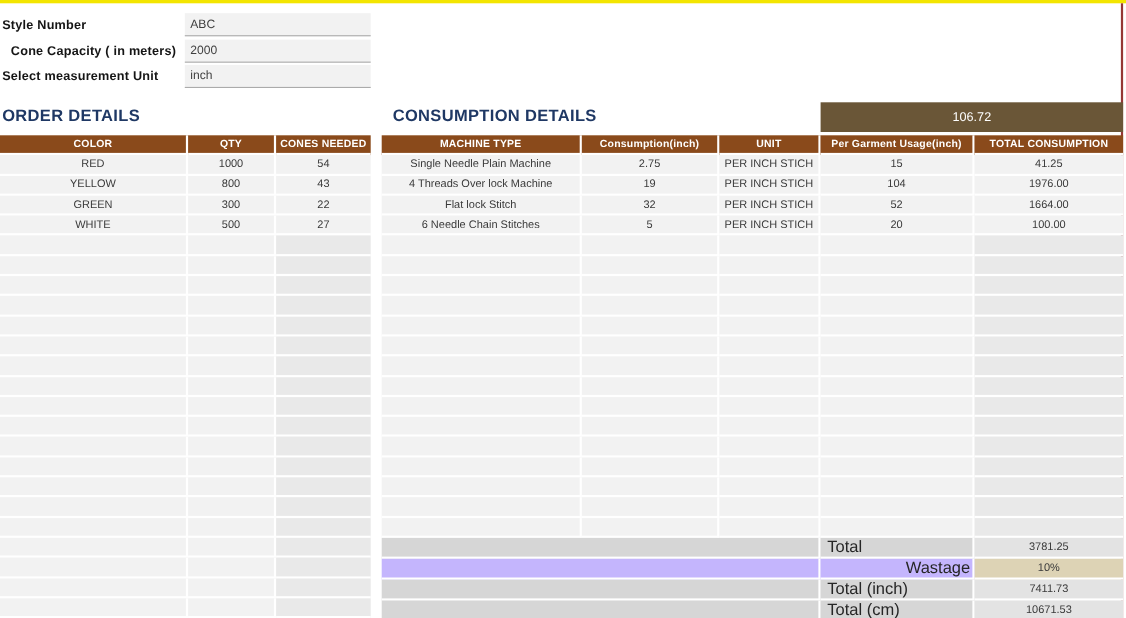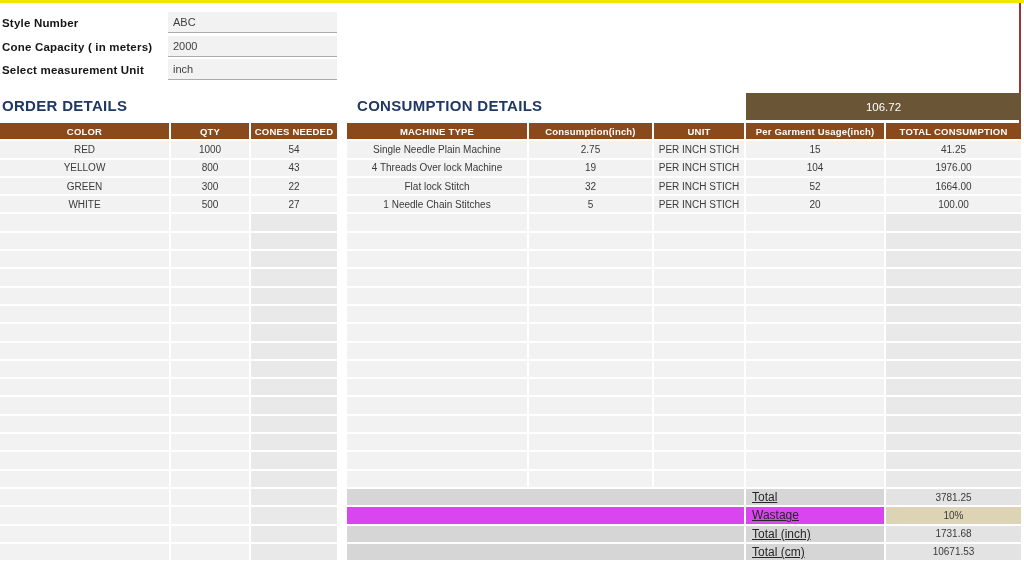--- a/index.html
+++ b/index.html
@@ -11,21 +11,21 @@
   .top-bar { position:absolute; top:0; left:0; width:1024px; height:3px; background:var(--yellow); }
   .right-edge { position:absolute; top:3px; left:1019px; width:2px; height:559px; background:var(--maroon); }
 
   
   .form-row { position:absolute; left:2px; width:335px; height:21px; display:flex; align-items:center; }
   .form-row .lbl { width:166px; font-size:11.5px; font-weight:bold; color:#151515; letter-spacing:.2px; }
   .form-row .field {
     width:169px; height:21px; background:#f2f2f2; border-bottom:1px solid #ababab;
     display:flex; align-items:center; padding-left:5px; font-size:11px; color:#3f3f3f;
   }
-  #form-row-0 { top:12px; } #form-row-1 { top:36px; } #form-row-2 { top:59px; }
+  #form-row-0 { top:12px; } #form-row-1 { top:36px;text-align:center; } #form-row-2 { top:59px; }
 
   
   .section-heading { position:absolute; top:97px; font-size:15px; font-weight:bold; color:var(--navy); letter-spacing:.3px; }
   #order-heading { left:2px; }
   #consumption-heading { left:357px;text-align:center; }
 
   
   .banner { position:absolute; left:746px; top:93px; width:275px; height:27px; display:flex; }
   .banner .b-label { width:138px; background:var(--banner); color:#fff; font-size:11.5px; letter-spacing:.4px;
                      display:flex; align-items:center; justify-content:center; border-right:2px solid #fff; }
@@ -39,23 +39,23 @@
   th, td {
     height:18.3px; border-right:2px solid #fff; border-bottom:2px solid #fff;
     text-align:center; vertical-align:middle; padding:0 2px;
     overflow:hidden; white-space:nowrap; font-size:10px;
   }
   th:last-child, td:last-child { border-right:none; }
   th { background:var(--brown); color:#ffffff; font-weight:bold; font-size:9.5px; letter-spacing:.2px; }
   td { background:var(--rowbg); color:#3a3a3a; }
   td.formula { background:var(--rowalt); }
   tr.summary td.merged { background:var(--sumgray); }
-  tr.summary td.s-label { background:var(--sumgray); text-align:left; padding-left:6px; font-size:12px; color:#262626;text-decoration:underline; }
+  tr.summary td.s-label { background:var(--sumgray); text-align:left; padding-left:6px; font-size:15px; color:#262626; }
   tr.summary td.s-value { background:#e3e3e3; font-size:10px;margin-top:48px; }
-  tr.summary.hl td.merged, tr.summary.hl td.s-label { background:#d946ef; }
+  tr.summary.hl td.merged, tr.summary.hl td.s-label { background:#c4b5fd;text-align:right; }
   tr.summary.hl td.s-value { background:var(--tan); }
 </style>
 </head>
 <body>
 
 <div class="top-bar"></div>
 <div class="right-edge"></div>
 
 <div class="form-row" id="form-row-0">
   <div class="lbl">Style Number</div>
@@ -242,21 +242,21 @@
         <td>1976.00</td>
       </tr>
       <tr>
         <td>Flat lock Stitch</td>
         <td>32</td>
         <td>PER INCH STICH</td>
         <td>52</td>
         <td>1664.00</td>
       </tr>
       <tr>
-        <td>1 Needle Chain Stitches</td>
+        <td>6 Needle Chain Stitches</td>
         <td>5</td>
         <td>PER INCH STICH</td>
         <td>20</td>
         <td>100.00</td>
       </tr>
       <tr>
         <td></td>
         <td></td>
         <td></td>
         <td></td>
@@ -366,21 +366,21 @@
         <td class="s-value">3781.25</td>
       </tr>
       <tr class="summary hl">
         <td class="merged" colspan="3"></td>
         <td class="s-label">Wastage</td>
         <td class="s-value">10%</td>
       </tr>
       <tr class="summary">
         <td class="merged" colspan="3"></td>
         <td class="s-label">Total (inch)</td>
-        <td class="s-value">1731.68</td>
+        <td class="s-value">7411.73</td>
       </tr>
       <tr class="summary">
         <td class="merged" colspan="3"></td>
         <td class="s-label">Total (cm)</td>
         <td class="s-value">10671.53</td>
       </tr>
     </tbody>
 </table>
 
 </body></html>

